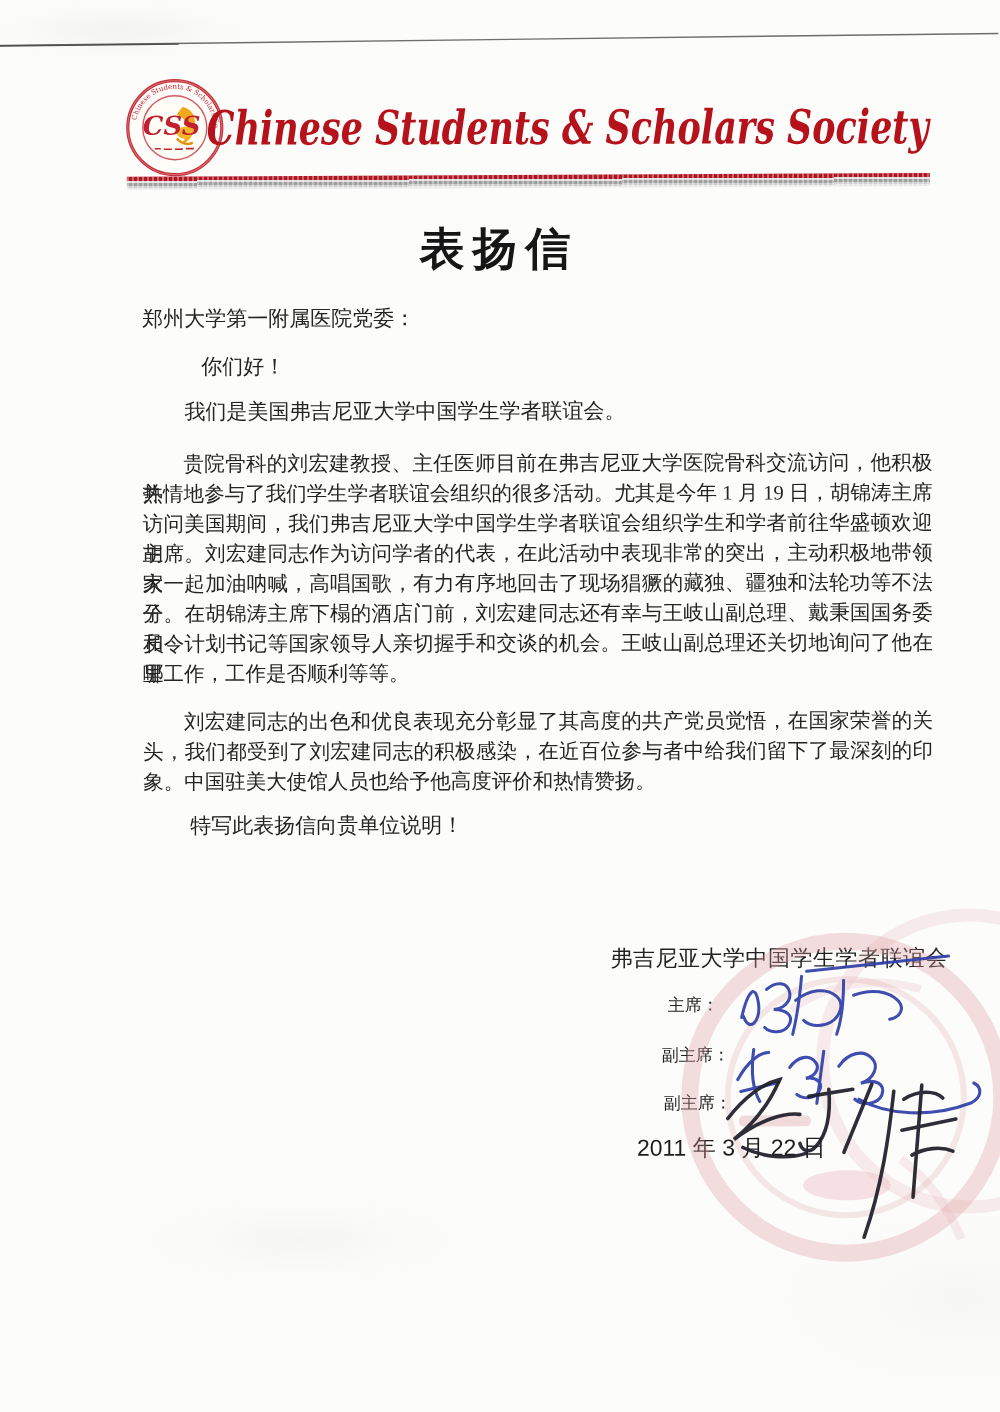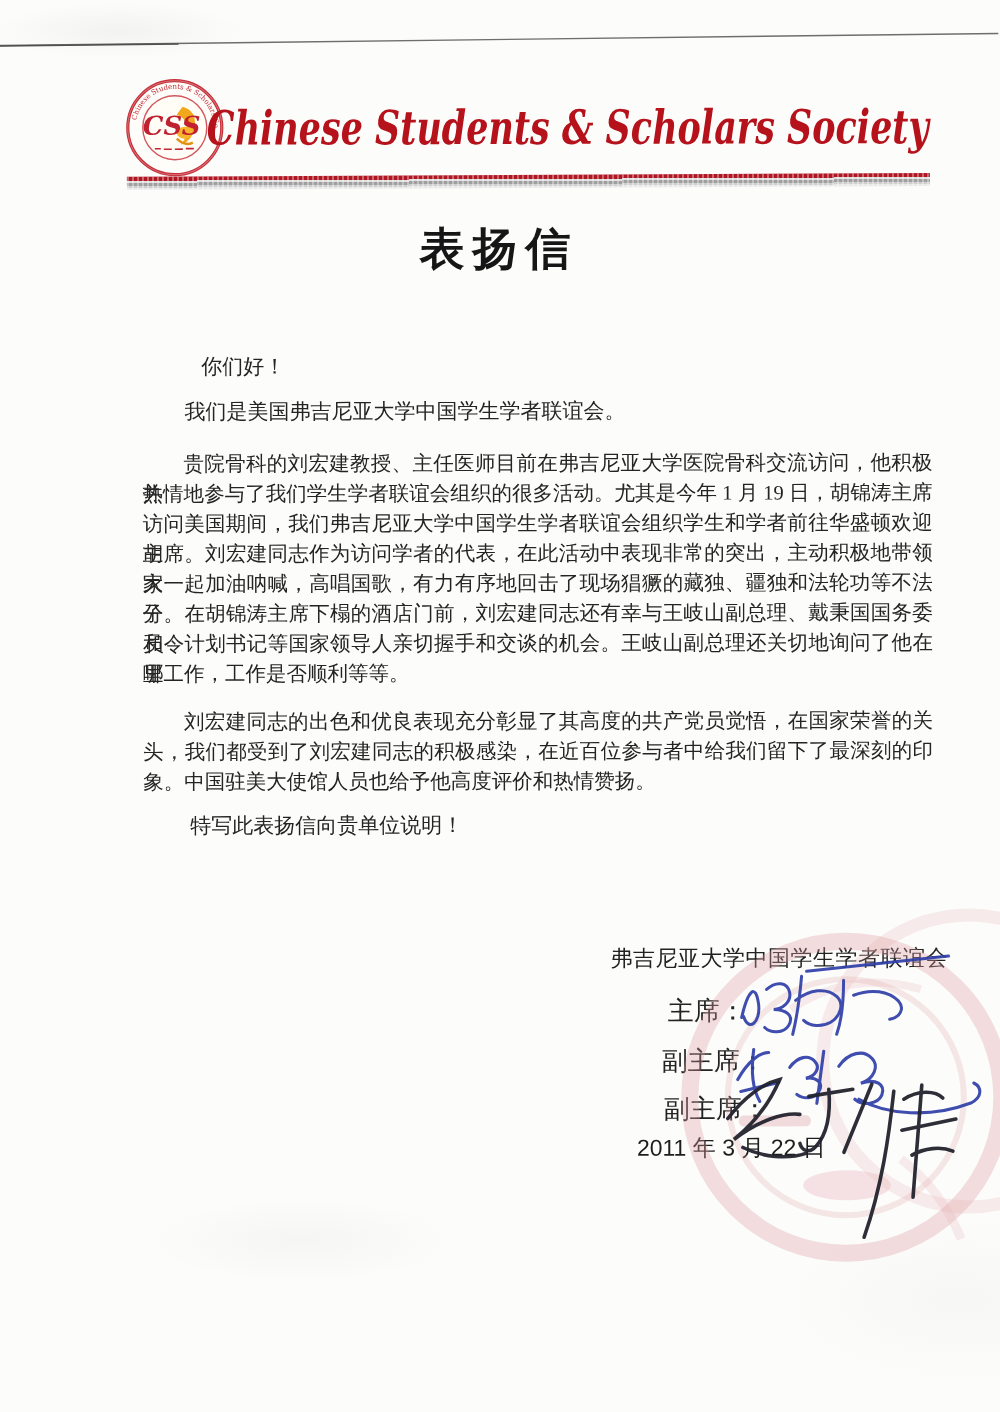--- a/index.html
+++ b/index.html
@@ -40,21 +40,21 @@
 
   .tline{position:absolute;font-size:21px;white-space:nowrap;color:#242424;}
   .indent{padding-left:42px;}
 
   .para{position:absolute;left:143px;width:790px;font-size:20.5px;color:#242424;}
   .para .line{height:30px;line-height:30px;text-align:justify;text-align-last:justify;}
   .para .line:first-child{text-indent:41px;}
   .para .line:last-child{text-align:left;text-align-last:left;}
 
   .sig-org{position:absolute;left:610px;top:944px;font-size:22px;letter-spacing:.5px;color:#222;}
-  .sig-label{position:absolute;font-size:26px;color:#222;}
+  .sig-label{position:absolute;font-size:17px;color:#222;}
   .sig-date{position:absolute;left:636px;top:1133px;font-size:23px;color:#1d1d1d;
             font-family:"Liberation Sans","DejaVu Sans",sans-serif;}
 </style>
 </head>
 <body>
 
 <div class="page">
 
   <svg class="overlay-svg" width="1000" height="60">
     <line x1="0" y1="44.5" x2="1000" y2="34.5" stroke="#6e6e6e" stroke-width="1.4"></line>
@@ -87,20 +87,21 @@
   </svg>
 
   <svg class="brand" viewBox="0 0 732 86">
     <text x="4" y="58" textLength="722" lengthAdjust="spacingAndGlyphs" font-family="'DejaVu Serif',serif" font-style="italic" font-weight="bold" font-size="47" fill="#b5121b">Chinese Students &amp; Scholars Society</text>
   </svg>
 
   <div class="rule"></div>
 
   <div class="doc-title">表扬信</div>
 
+  <div class="tline" style="left:143px;top:304px;">郑州大学第一附属医院党委：</div>
   <div class="tline" style="left:160px;top:352px;"><span class="indent" style="padding-left:0;margin-left:42px;">你们好！</span></div>
   <div class="tline" style="left:143px;top:397px;"><span style="margin-left:42px;font-family:Liberation Serif, serif;">我们是美国弗吉尼亚大学中国学生学者联谊会。</span></div>
 
   <div class="para" style="top:448px;">
       <div class="line">贵院骨科的刘宏建教授、主任医师目前在弗吉尼亚大学医院骨科交流访问，他积极并</div>
       <div class="line">热情地参与了我们学生学者联谊会组织的很多活动。尤其是今年 1 月 19 日，胡锦涛主席</div>
       <div class="line">访问美国期间，我们弗吉尼亚大学中国学生学者联谊会组织学生和学者前往华盛顿欢迎胡</div>
       <div class="line">主席。刘宏建同志作为访问学者的代表，在此活动中表现非常的突出，主动积极地带领大</div>
       <div class="line">家一起加油呐喊，高唱国歌，有力有序地回击了现场猖獗的藏独、疆独和法轮功等不法分</div>
       <div class="line">子。在胡锦涛主席下榻的酒店门前，刘宏建同志还有幸与王岐山副总理、戴秉国国务委员</div>

